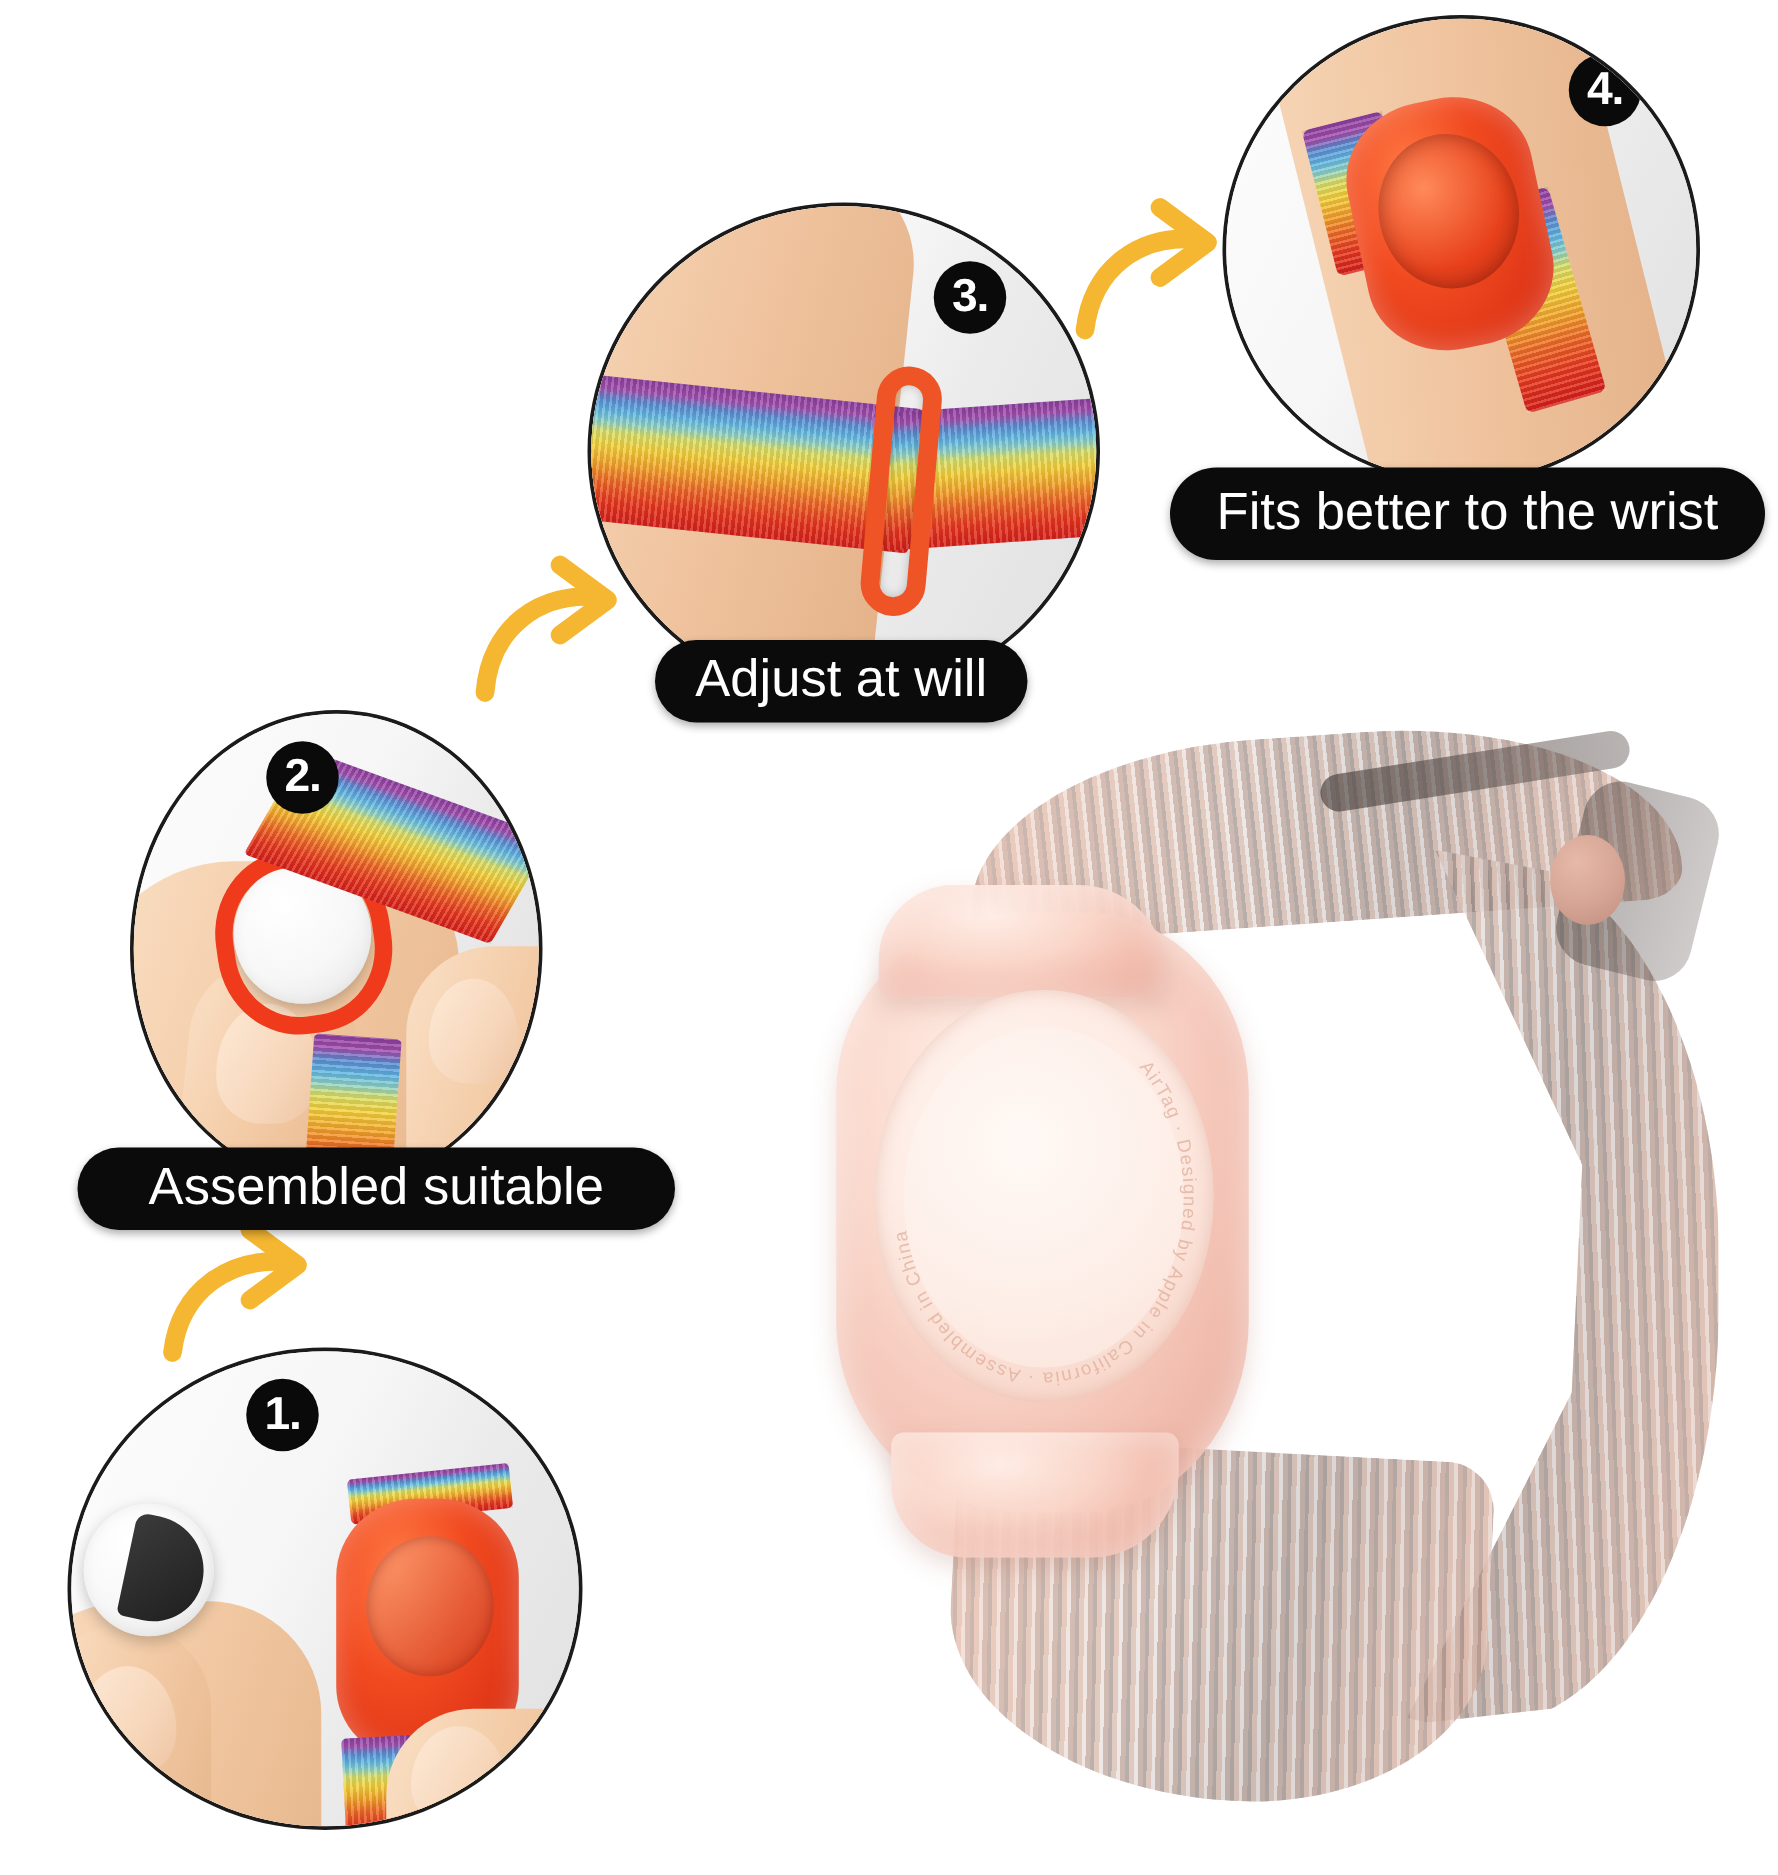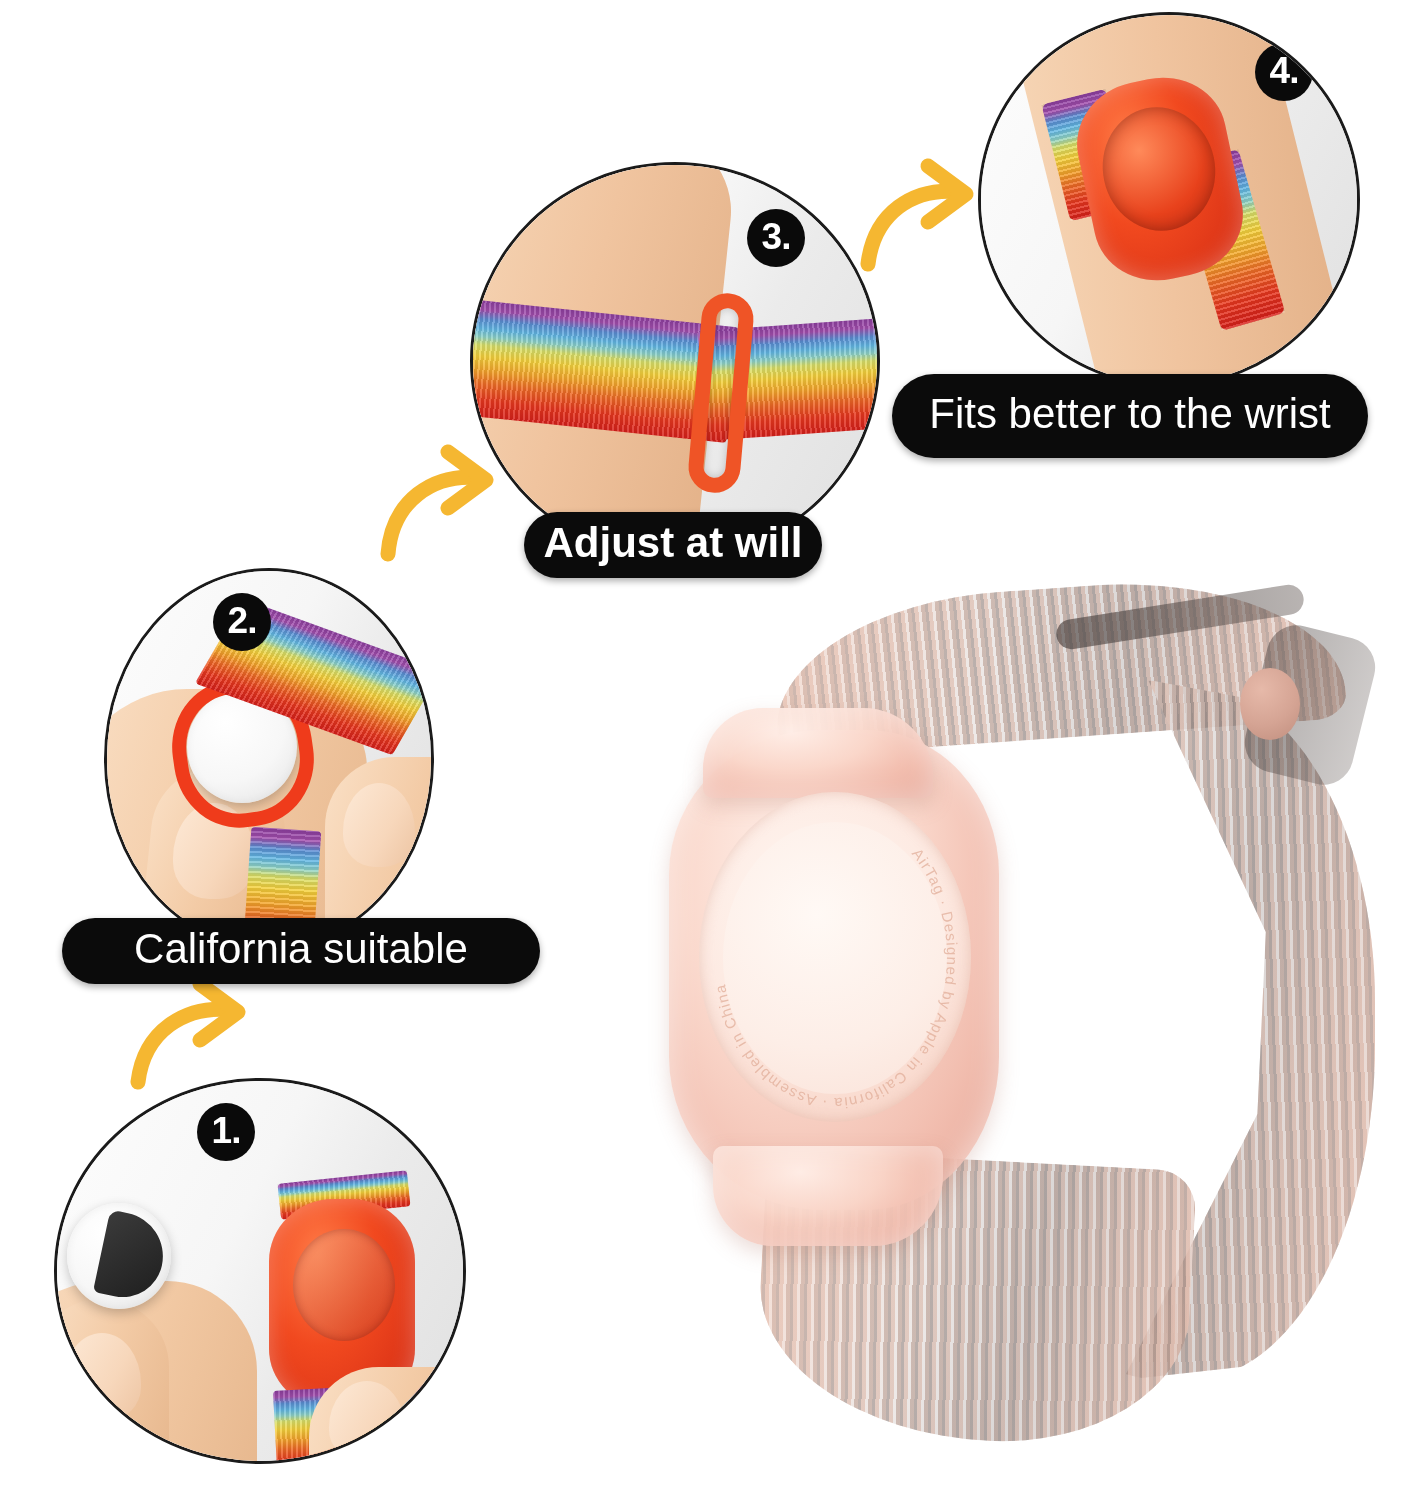--- a/index.html
+++ b/index.html
@@ -218,21 +218,21 @@
       <div class="holder" style="left:104px; top:64px; width:150px; height:200px;
                   border-radius:44% 44% 44% 44% / 30% 30% 30% 30%;
                   transform:rotate(-12deg);"></div>
       <div class="holder-ring" style="left:122px; top:92px; width:112px; height:124px;
                   transform:rotate(-12deg);"></div>
     </div>
     <div class="badge" style="right:44px; top:28px; width:58px; height:58px;">
       <span>4.</span>
     </div>
   </div>
-  <div class="caption" style="left:892px; top:374px; width:476px; height:84px;">
+  <div class="caption" style="left:936px; top:374px; width:476px; height:74px;">
     <span>Fits better to the wrist</span>
   </div>
 
   <svg class="arrow" style="left:858px; top:152px;" width="130" height="122" viewBox="0 0 130 122">
     <path d="M10,112 C16,62 54,34 104,40" fill="none" stroke="#f5b731" stroke-width="15" stroke-linecap="round"></path>
     <path d="M70,14 L108,42 L70,70" fill="none" stroke="#f5b731" stroke-width="15" stroke-linecap="round" stroke-linejoin="round"></path>
   </svg>
 
   <div class="panel" style="left:470px; top:162px; width:410px; height:398px; border-radius:50%;">
     <div class="panel-inner">
@@ -247,21 +247,21 @@
                   transform:rotate(-4deg); border-radius:4px;"></div>
 
       <div style="position:absolute; left:222px; top:128px; width:52px; height:200px;
                   border:15px solid #ef5426; border-radius:26px;
                   transform:rotate(5deg); box-shadow:inset 0 0 8px rgba(0,0,0,.2);"></div>
     </div>
     <div class="badge" style="right:72px; top:44px; width:58px; height:58px;">
       <span>3.</span>
     </div>
   </div>
-  <div class="caption" style="left:524px; top:512px; width:298px; height:66px;font-weight:bold;">
+  <div class="caption" style="left:524px; top:512px; width:298px; height:66px;">
     <span>Adjust at will</span>
   </div>
 
   <svg class="arrow" style="left:378px; top:440px;" width="132" height="124" viewBox="0 0 132 124">
     <path d="M10,114 C14,62 54,32 104,38" fill="none" stroke="#f5b731" stroke-width="15" stroke-linecap="round"></path>
     <path d="M70,12 L108,40 L70,68" fill="none" stroke="#f5b731" stroke-width="15" stroke-linecap="round" stroke-linejoin="round"></path>
   </svg>
 
   <div class="panel" style="left:104px; top:568px; width:330px; height:382px; border-radius:50%;">
     <div class="panel-inner">
@@ -287,21 +287,21 @@
                   transform:rotate(20deg) skewX(-10deg); border-radius:4px;"></div>
 
       <div class="rainbow weave-v" style="left:140px; top:258px; width:70px; height:126px;
                   transform:rotate(4deg); border-radius:4px;"></div>
     </div>
     <div class="badge" style="left:106px; top:22px; width:58px; height:58px;">
       <span>2.</span>
     </div>
   </div>
   <div class="caption" style="left:62px; top:918px; width:478px; height:66px;">
-    <span>California suitable</span>
+    <span>Assembled suitable</span>
   </div>
 
   <svg class="arrow" style="left:128px; top:976px;" width="140" height="116" viewBox="0 0 140 116">
     <path d="M10,106 C16,56 56,28 106,34" fill="none" stroke="#f5b731" stroke-width="15" stroke-linecap="round"></path>
     <path d="M72,8 L110,36 L72,64" fill="none" stroke="#f5b731" stroke-width="15" stroke-linecap="round" stroke-linejoin="round"></path>
   </svg>
 
   <div class="panel" style="left:54px; top:1078px; width:412px; height:386px; border-radius:50%;">
     <div class="panel-inner">
       <div class="bg-studio"></div>

